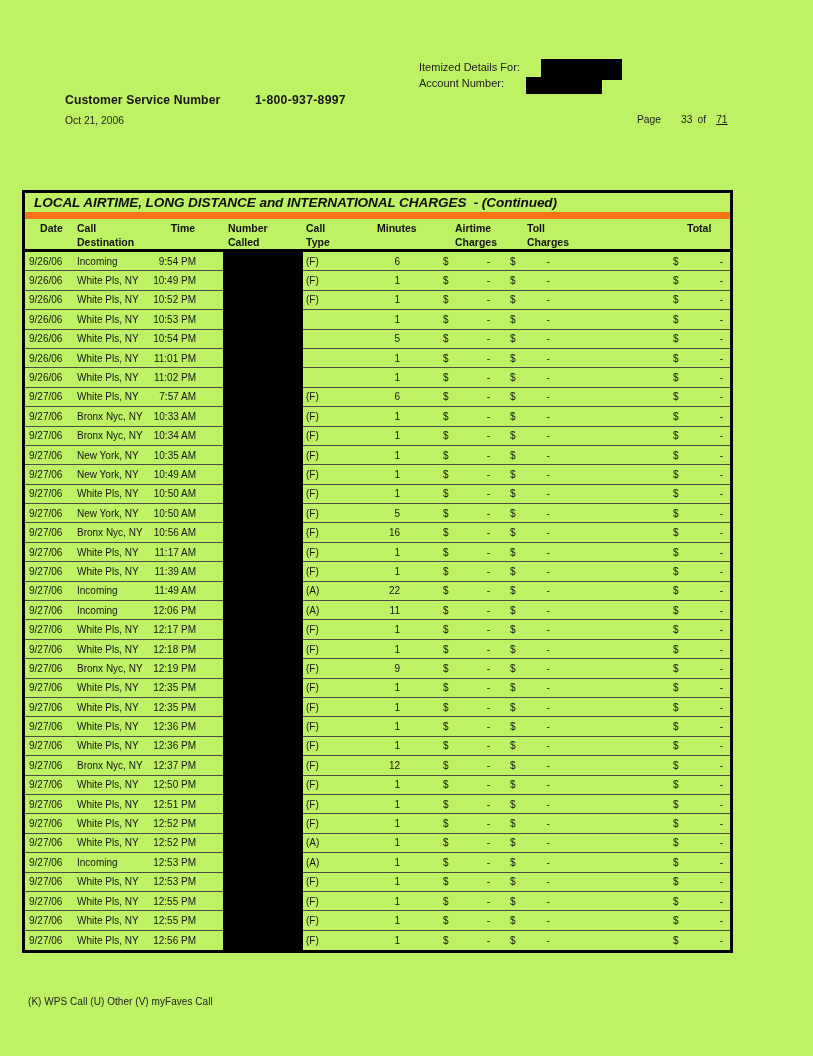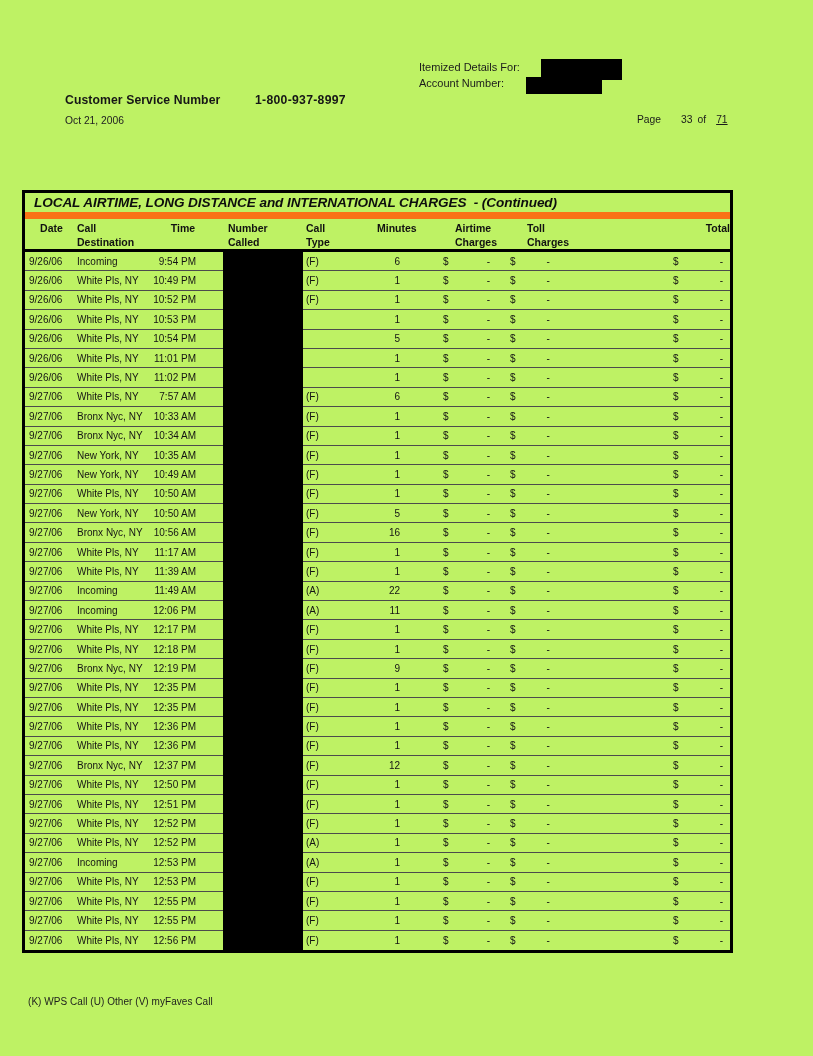--- a/index.html
+++ b/index.html
@@ -74,21 +74,21 @@
   }
   .t-head .hl { display: block; }
   .h-date  { padding-left: 3px; text-align: center; }
   .h-dest  { padding-left: 2px; }
   .h-time  { padding-left: 16px; text-align: center; }
   .h-num   { padding-left: 29px; }
   .h-ct    { padding-left: 3px; }
   .h-min   { padding-left: 16px; white-space: nowrap; }
   .h-air   { padding-left: 50px; }
   .h-toll  { padding-left: 30px; }
-  .h-total { padding-left: 84px; text-align: right; }
+  .h-total { padding-left: 84px; }
 
   .t-body { position: relative; }
   .redact-strip {
     position: absolute; left: 198px; top: 0;
     width: 80px; height: 100%;
     background: #000; z-index: 2;
   }
   .t-row {
     display: grid;
     grid-template-columns: 50px 76px 48px 104px 58px 44px 92px 106px 1fr;

